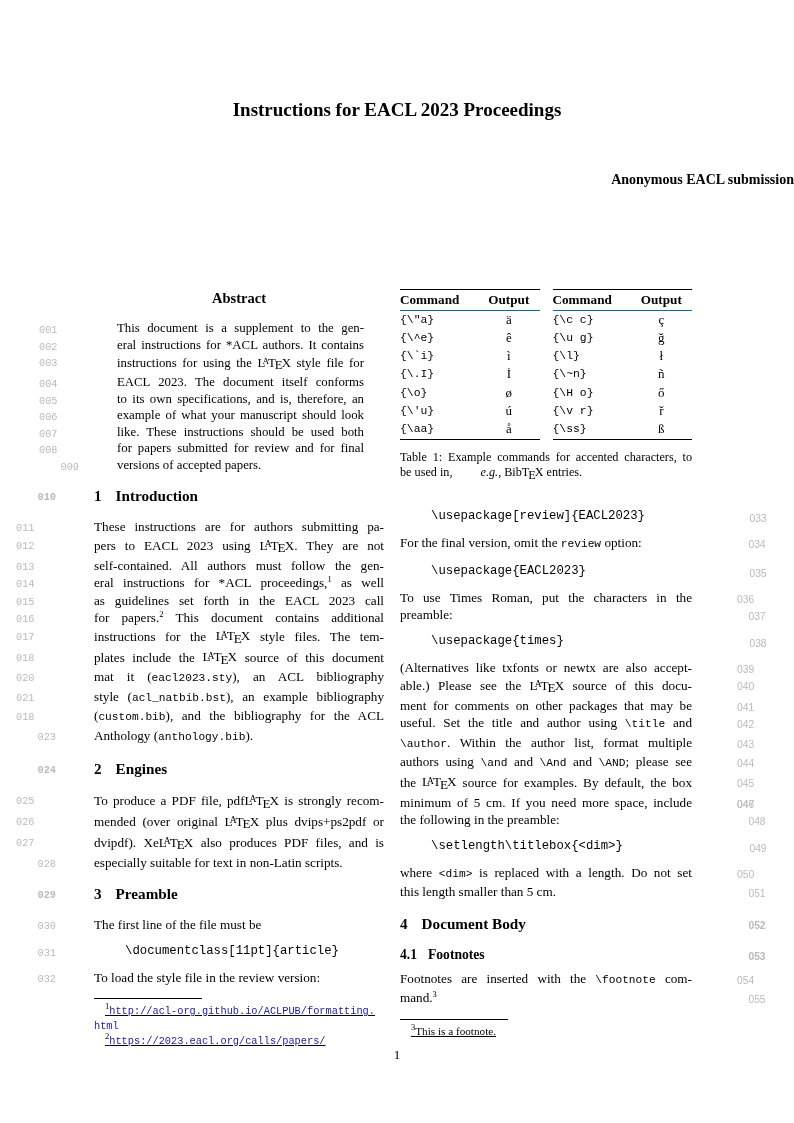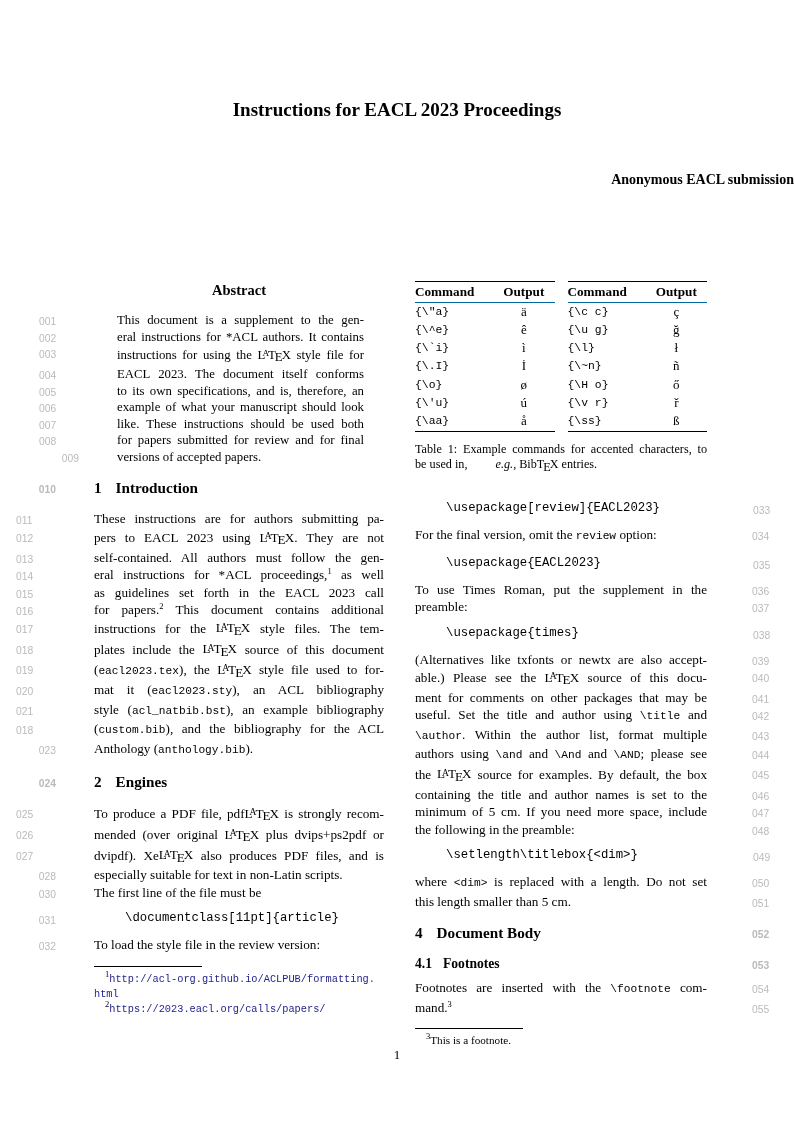--- a/index.html
+++ b/index.html
@@ -2,30 +2,30 @@
 <html><head>
 <meta charset="utf-8">
 <style>
   html,body{margin:0;padding:0;background:#ffffff;}
   .page{position:relative;width:794px;height:1123px;background:#ffffff;color:#000;
         font-family:"Liberation Serif",serif;overflow:hidden;}
   .title{position:absolute;top:99px;left:0;right:0;text-align:center;
          font-size:19px;font-weight:bold;}
   .author{position:absolute;top:172px;left:0;right:0;text-align:right;
           font-size:14px;font-weight:bold;}
-  .content{position:absolute;top:278px;left:94px;display:flex;gap:31px;}
+  .content{position:absolute;top:286px;left:94px;display:flex;gap:16px;}
   .col{position:relative;font-size:13.2px;line-height:17.5px;}
   .col-left{width:290px;}
   .col-right{width:292px;}
   .line{position:relative;}
   .j{text-align:justify;text-align-last:justify;}
   .lno{position:absolute;top:2px;width:40px;
        font-family:"Liberation Sans",sans-serif;font-size:10.3px;color:#bdb9b9;}
-  .col-left .lno{left:-78px;text-align:right;}
-  .col-right .lno{left:337px;text-align:left;}
+  .col-left .lno{left:-78px;text-align:right;font-family:Liberation Mono, monospace;}
+  .col-right .lno{left:337px;text-align:center;}
   .abs-head{text-align:center;font-weight:bold;font-size:14.5px;line-height:18px;margin:3px 0 13px;}
   .abstract{margin:0 20px 0 23px;font-size:12.8px;line-height:16.6px;}
   .h2{position:relative;font-weight:bold;font-size:15.2px;line-height:19px;margin:13px 0 13px;}
   .h2 .secnum{margin-right:14px;}
   .h3{position:relative;font-weight:bold;font-size:13.6px;line-height:17px;margin:10px 0 7px;}
   .h3 .secnum{margin-right:11px;}
   .codeblock{position:relative;font-family:"Liberation Mono",monospace;font-size:12.3px;
              line-height:15px;margin:10px 0 10px 31px;white-space:nowrap;}
   .col-left .codeblock .lno{left:-109px;}
   .col-right .codeblock .lno{left:307px;}
@@ -42,21 +42,21 @@
          font-weight:bold;font-size:13.2px;line-height:19.5px;}
   .sub .trow:last-child{border-bottom:1.5px solid #000;}
   .tc-cmd{font-family:"Liberation Mono",monospace;font-size:11.4px;}
   .tc-out{text-align:center;font-size:13px;}
   .thead .th-cmd,.thead .th-out{font-family:"Liberation Serif",serif;}
   .thead .th-out{text-align:center;}
   .caption{font-size:12.2px;line-height:15.5px;margin:10px 0 26px;}
   .fnblock{margin-top:12px;}
   .fnrule{width:108px;border-top:1px solid #000;margin-bottom:4px;}
   .fnline{font-size:11.2px;line-height:14px;white-space:nowrap;}
-  .fn-indent{padding-left:11px;}
+  .fn-indent{padding-left:11px;text-decoration:underline;}
   .url{font-family:"Liberation Mono",monospace;font-size:10.3px;color:#23238c;}
   .pagenum{position:absolute;top:1047px;left:0;right:0;text-align:center;font-size:13px;}
 </style>
 </head>
 <body>
 
 <div class="page">
   <div class="title">Instructions for EACL 2023 Proceedings</div>
   <div class="author">Anonymous EACL submission</div>
   <div class="content">
@@ -76,33 +76,33 @@
         <div class="h2"><span class="lno">010</span><span class="secnum">1</span><span>Introduction</span></div>
         <div class="para">
           <div class="line j"><span class="lno">011</span><span>These instructions are for authors submitting pa-</span></div>
           <div class="line j"><span class="lno">012</span><span>pers to EACL 2023 using </span><span class="latex"><span>L</span><span class="lx-a">A</span><span>T</span><span class="lx-e">E</span><span>X</span></span><span>. They are not</span></div>
           <div class="line j"><span class="lno">013</span><span>self-contained. All authors must follow the gen-</span></div>
           <div class="line j"><span class="lno">014</span><span>eral instructions for *ACL proceedings,</span><sup>1</sup><span> as well</span></div>
           <div class="line j"><span class="lno">015</span><span>as guidelines set forth in the EACL 2023 call</span></div>
           <div class="line j"><span class="lno">016</span><span>for papers.</span><sup>2</sup><span> This document contains additional</span></div>
           <div class="line j"><span class="lno">017</span><span>instructions for the </span><span class="latex"><span>L</span><span class="lx-a">A</span><span>T</span><span class="lx-e">E</span><span>X</span></span><span> style files. The tem-</span></div>
           <div class="line j"><span class="lno">018</span><span>plates include the </span><span class="latex"><span>L</span><span class="lx-a">A</span><span>T</span><span class="lx-e">E</span><span>X</span></span><span> source of this document</span></div>
-          <div class="line j"><span class="lno">019</span><span>(</span><span class="code">eacl2023.tex</span><span>), the </span><span class="latex"><span>L</span><span class="lx-a">A</span><span>T</span><span class="lx-e">E</span><span>X</span></span><span> style file used to for-</span></div>
           <div class="line j"><span class="lno">020</span><span>mat it (</span><span class="code">eacl2023.sty</span><span>), an ACL bibliography</span></div>
           <div class="line j"><span class="lno">021</span><span>style (</span><span class="code">acl_natbib.bst</span><span>), an example bibliography</span></div>
           <div class="line j"><span class="lno">018</span><span>(</span><span class="code">custom.bib</span><span>), and the bibliography for the ACL</span></div>
           <div class="line"><span class="lno">023</span><span>Anthology (</span><span class="code">anthology.bib</span><span>).</span></div>
         </div>
         <div class="h2"><span class="lno">024</span><span class="secnum">2</span><span>Engines</span></div>
         <div class="para">
           <div class="line j"><span class="lno">025</span><span>To produce a PDF file, pdf</span><span class="latex"><span>L</span><span class="lx-a">A</span><span>T</span><span class="lx-e">E</span><span>X</span></span><span> is strongly recom-</span></div>
           <div class="line j"><span class="lno">026</span><span>mended (over original </span><span class="latex"><span>L</span><span class="lx-a">A</span><span>T</span><span class="lx-e">E</span><span>X</span></span><span> plus dvips+ps2pdf or</span></div>
           <div class="line j"><span class="lno">027</span><span>dvipdf). Xe</span><span class="latex"><span>L</span><span class="lx-a">A</span><span>T</span><span class="lx-e">E</span><span>X</span></span><span> also produces PDF files, and is</span></div>
           <div class="line"><span class="lno">028</span><span>especially suitable for text in non-Latin scripts.</span></div>
         </div>
+        <div class="h2"><span class="lno">029</span><span class="secnum">3</span><span>Preamble</span></div>
         <div class="para">
           <div class="line"><span class="lno">030</span><span>The first line of the file must be</span></div>
         </div>
         <div class="codeblock"><span class="lno">031</span><span>\documentclass[11pt]{article}</span></div>
         <div class="para">
           <div class="line"><span class="lno">032</span><span>To load the style file in the review version:</span></div>
         </div>
         <div class="fnblock">
           <div class="fnrule"></div>
           <div class="fnline fn-indent"><sup>1</sup><span class="url">http://acl-org.github.io/ACLPUB/formatting.</span></div>
@@ -184,33 +184,33 @@
         <div class="caption">
           <div class="line j"><span>Table 1: Example commands for accented characters, to</span></div>
           <div class="line"><span>be used in, </span><span class="it">e.g.</span><span>, </span><span class="latex"><span>BibT</span><span class="lx-e">E</span><span>X</span></span><span> entries.</span></div>
         </div>
         <div class="codeblock"><span class="lno">033</span><span>\usepackage[review]{EACL2023}</span></div>
         <div class="para">
           <div class="line"><span class="lno">034</span><span>For the final version, omit the </span><span class="code">review</span><span> option:</span></div>
         </div>
         <div class="codeblock"><span class="lno">035</span><span>\usepackage{EACL2023}</span></div>
         <div class="para">
-          <div class="line j"><span class="lno">036</span><span>To use Times Roman, put the supplement in the</span></div>
+          <div class="line j"><span class="lno">036</span><span>To use Times Roman, put the characters in the</span></div>
           <div class="line"><span class="lno">037</span><span>preamble:</span></div>
         </div>
         <div class="codeblock"><span class="lno">038</span><span>\usepackage{times}</span></div>
         <div class="para">
           <div class="line j"><span class="lno">039</span><span>(Alternatives like txfonts or newtx are also accept-</span></div>
           <div class="line j"><span class="lno">040</span><span>able.) Please see the </span><span class="latex"><span>L</span><span class="lx-a">A</span><span>T</span><span class="lx-e">E</span><span>X</span></span><span> source of this docu-</span></div>
           <div class="line j"><span class="lno">041</span><span>ment for comments on other packages that may be</span></div>
           <div class="line j"><span class="lno">042</span><span>useful. Set the title and author using </span><span class="code">\title</span><span> and</span></div>
           <div class="line j"><span class="lno">043</span><span class="code">\author</span><span>. Within the author list, format multiple</span></div>
           <div class="line j"><span class="lno">044</span><span>authors using </span><span class="code">\and</span><span> and </span><span class="code">\And</span><span> and </span><span class="code">\AND</span><span>; please see</span></div>
           <div class="line j"><span class="lno">045</span><span>the </span><span class="latex"><span>L</span><span class="lx-a">A</span><span>T</span><span class="lx-e">E</span><span>X</span></span><span> source for examples. By default, the box</span></div>
-          <div class="line j"><span class="lno">046</span><span>containing the title and author names is set to the</span></div>
+          <div class="line j"><span class="lno">046</span></div>
           <div class="line j"><span class="lno">047</span><span>minimum of 5 cm. If you need more space, include</span></div>
           <div class="line"><span class="lno">048</span><span>the following in the preamble:</span></div>
         </div>
         <div class="codeblock"><span class="lno">049</span><span>\setlength\titlebox{&lt;dim&gt;}</span></div>
         <div class="para">
           <div class="line j"><span class="lno">050</span><span>where </span><span class="code">&lt;dim&gt;</span><span> is replaced with a length. Do not set</span></div>
           <div class="line"><span class="lno">051</span><span>this length smaller than 5 cm.</span></div>
         </div>
         <div class="h2"><span class="lno">052</span><span class="secnum">4</span><span>Document Body</span></div>
         <div class="h3"><span class="lno">053</span><span class="secnum">4.1</span><span>Footnotes</span></div>

